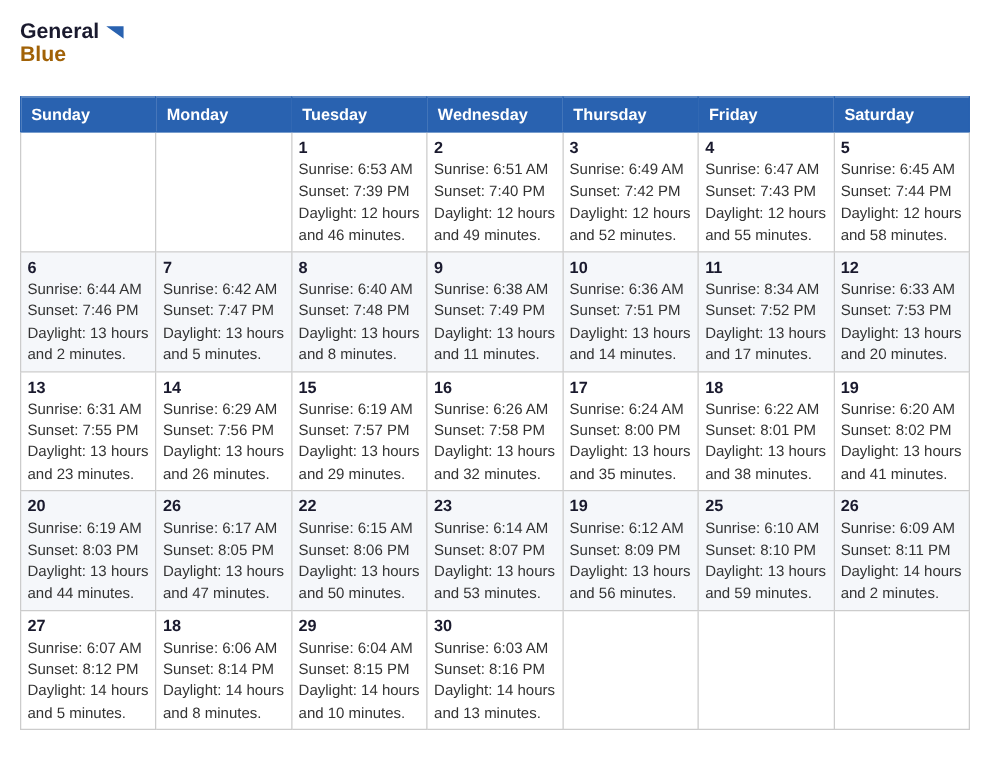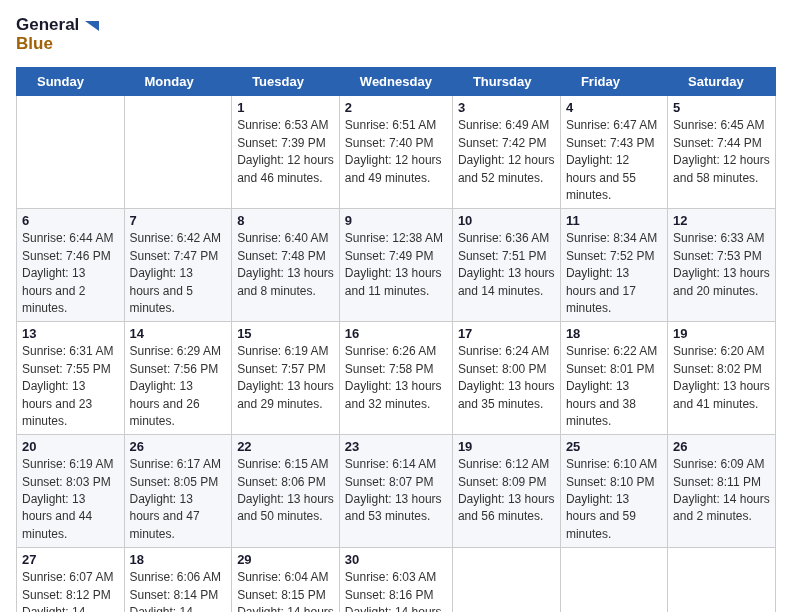--- a/index.html
+++ b/index.html
@@ -7,21 +7,21 @@
       font-family: Arial, sans-serif;
       background: #fff;
       width: 792px;
       min-height: 612px;
       padding: 16px;
     }
     .header-area {
       display: flex;
       justify-content: space-between;
       align-items: flex-start;
-      margin-bottom: 14px;
+      margin-bottom: 24px;
     }
     .logo {
       display: flex;
       align-items: center;
       gap: 4px;
     }
     .title-block {
       text-align: right;
     }
     .month-year {
@@ -38,21 +38,21 @@
     .calendar {
       width: 100%;
       border-collapse: collapse;
       border: 1px solid #ccc;
     }
     .calendar th {
       background: #2962b0;
       color: #fff;
       font-size: 13px;
       font-weight: bold;
-      padding: 6px 20px;
+      padding: 6px 8px;
       text-align: left;
       border: 1px solid #2962b0;
     }
     .calendar td {
       vertical-align: top;
       border: 1px solid #ccc;
       padding: 4px 5px;
       width: calc(100% / 7);
       min-height: 80px;
       font-size: 11px;
@@ -157,21 +157,21 @@
 Daylight: 13 hours and 5 minutes.</div>
         </td>
         <td>
           <span class="day-number">8</span>
           <div class="day-info">Sunrise: 6:40 AM
 Sunset: 7:48 PM
 Daylight: 13 hours and 8 minutes.</div>
         </td>
         <td>
           <span class="day-number">9</span>
-          <div class="day-info">Sunrise: 12:38 AM
+          <div class="day-info">Sunrise: 6:38 AM
 Sunset: 7:49 PM
 Daylight: 13 hours and 11 minutes.</div>
         </td>
         <td>
           <span class="day-number">10</span>
           <div class="day-info">Sunrise: 6:36 AM
 Sunset: 7:51 PM
 Daylight: 13 hours and 14 minutes.</div>
         </td>
         <td>

